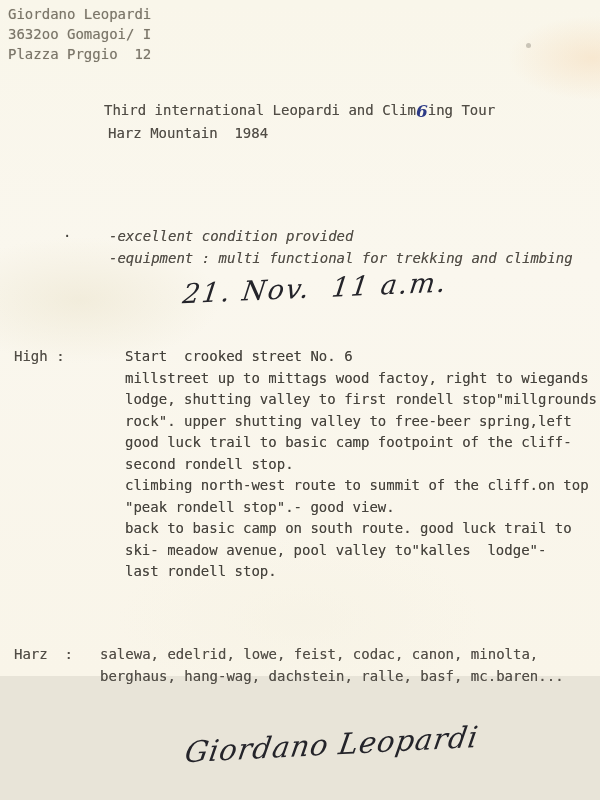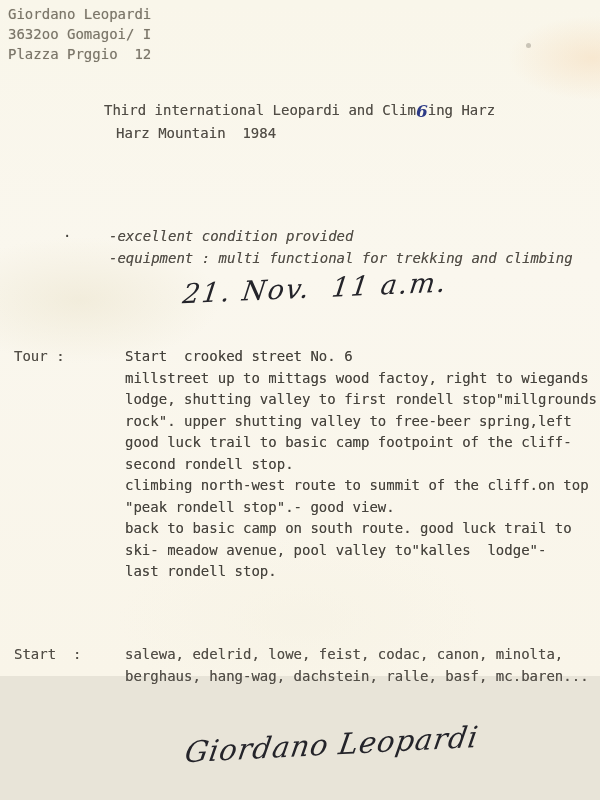--- a/index.html
+++ b/index.html
@@ -54,48 +54,48 @@
 </style>
 </head>
 <body>
 
 <div class="paper">
 
   <div class="tw faded" style="left:8px; top:4px; line-height:20px;">Giordano Leopardi
 3632oo Gomagoi/ I
 Plazza Prggio  12</div>
 
-  <div class="tw" style="left:104px; top:100px;"><span>Third international Leopardi and Clim</span><span class="blue-six">6</span><span>ing Harz</span></div>
+  <div class="tw" style="left:104px; top:100px;"><span>Third international Leopardi and Clim</span><span class="blue-six">6</span><span>ing Tour</span></div>
 
-  <div class="tw" style="left:116px; top:123px;">Harz Mountain  1984</div>
+  <div class="tw" style="left:108px; top:123px;">Harz Mountain  1984</div>
 
 
   <div class="tw darker" style="left:63px; top:222px;">.</div>
 
   <div class="tw" style="left:109px; top:225px; line-height:22px;font-style:italic;">-excellent condition provided
 -equipment : multi functional for trekking and climbing</div>
 
   <div class="hand date-hand" style="left:185px; top:278px;">21. Nov.  11 a.m.</div>
 
-  <div class="tw" style="left:14px; top:346px;">Tour :</div>
+  <div class="tw" style="left:14px; top:346px;">High :</div>
 
   <div class="tw darker" style="left:125px; top:346px;">Start  crooked street No. 6
 millstreet up to mittags wood factoy, right to wiegands
 lodge, shutting valley to first rondell stop"millgrounds
 rock". upper shutting valley to free-beer spring,left
 good luck trail to basic camp footpoint of the cliff-
 second rondell stop.
 climbing north-west route to summit of the cliff.on top
 "peak rondell stop".- good view.
 back to basic camp on south route. good luck trail to
 ski- meadow avenue, pool valley to"kalles  lodge"-
 last rondell stop.</div>
 
-  <div class="tw" style="left:14px; top:643px; line-height:22px;">Start  :</div>
+  <div class="tw" style="left:14px; top:643px; line-height:22px;">Harz  :</div>
 
-  <div class="tw" style="left:125px; top:643px; line-height:22px;">salewa, edelrid, lowe, feist, codac, canon, minolta,
+  <div class="tw" style="left:100px; top:643px; line-height:22px;">salewa, edelrid, lowe, feist, codac, canon, minolta,
 berghaus, hang-wag, dachstein, ralle, basf, mc.baren...</div>
 
   <div class="hand signature-hand" style="left:188px; top:735px;">Giordano Leopardi</div>
 
   <div class="speck" style="left:526px; top:43px; width:5px; height:5px;"></div>
 
 </div>
 
 </body></html>

